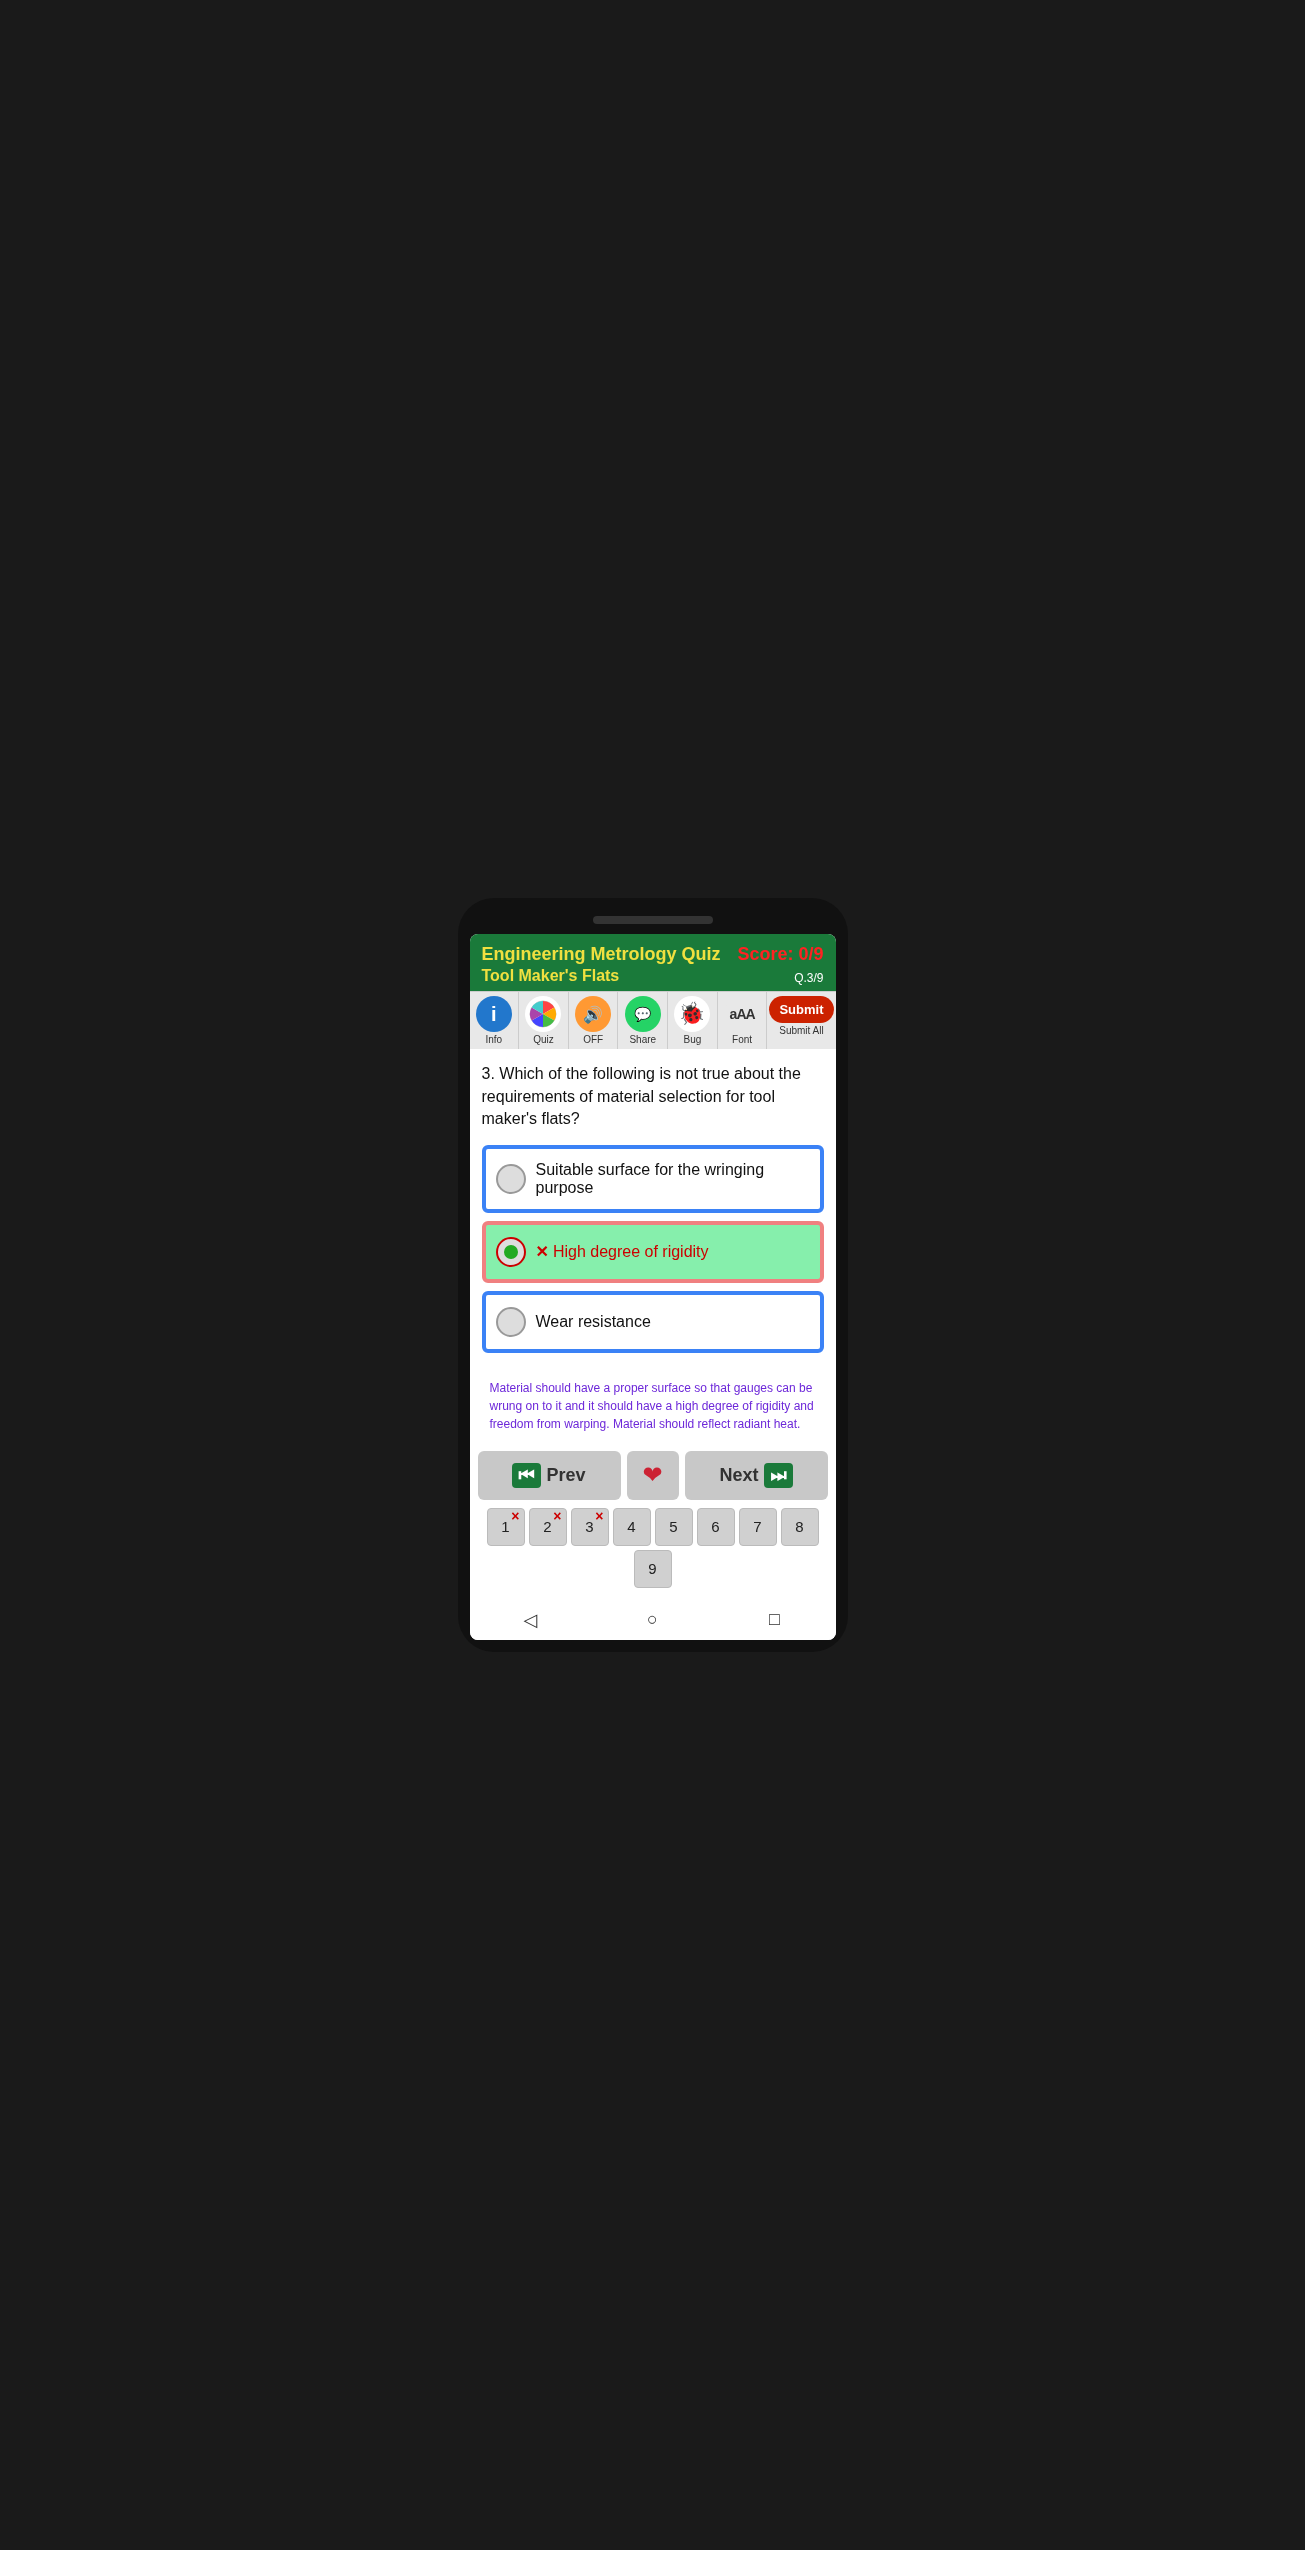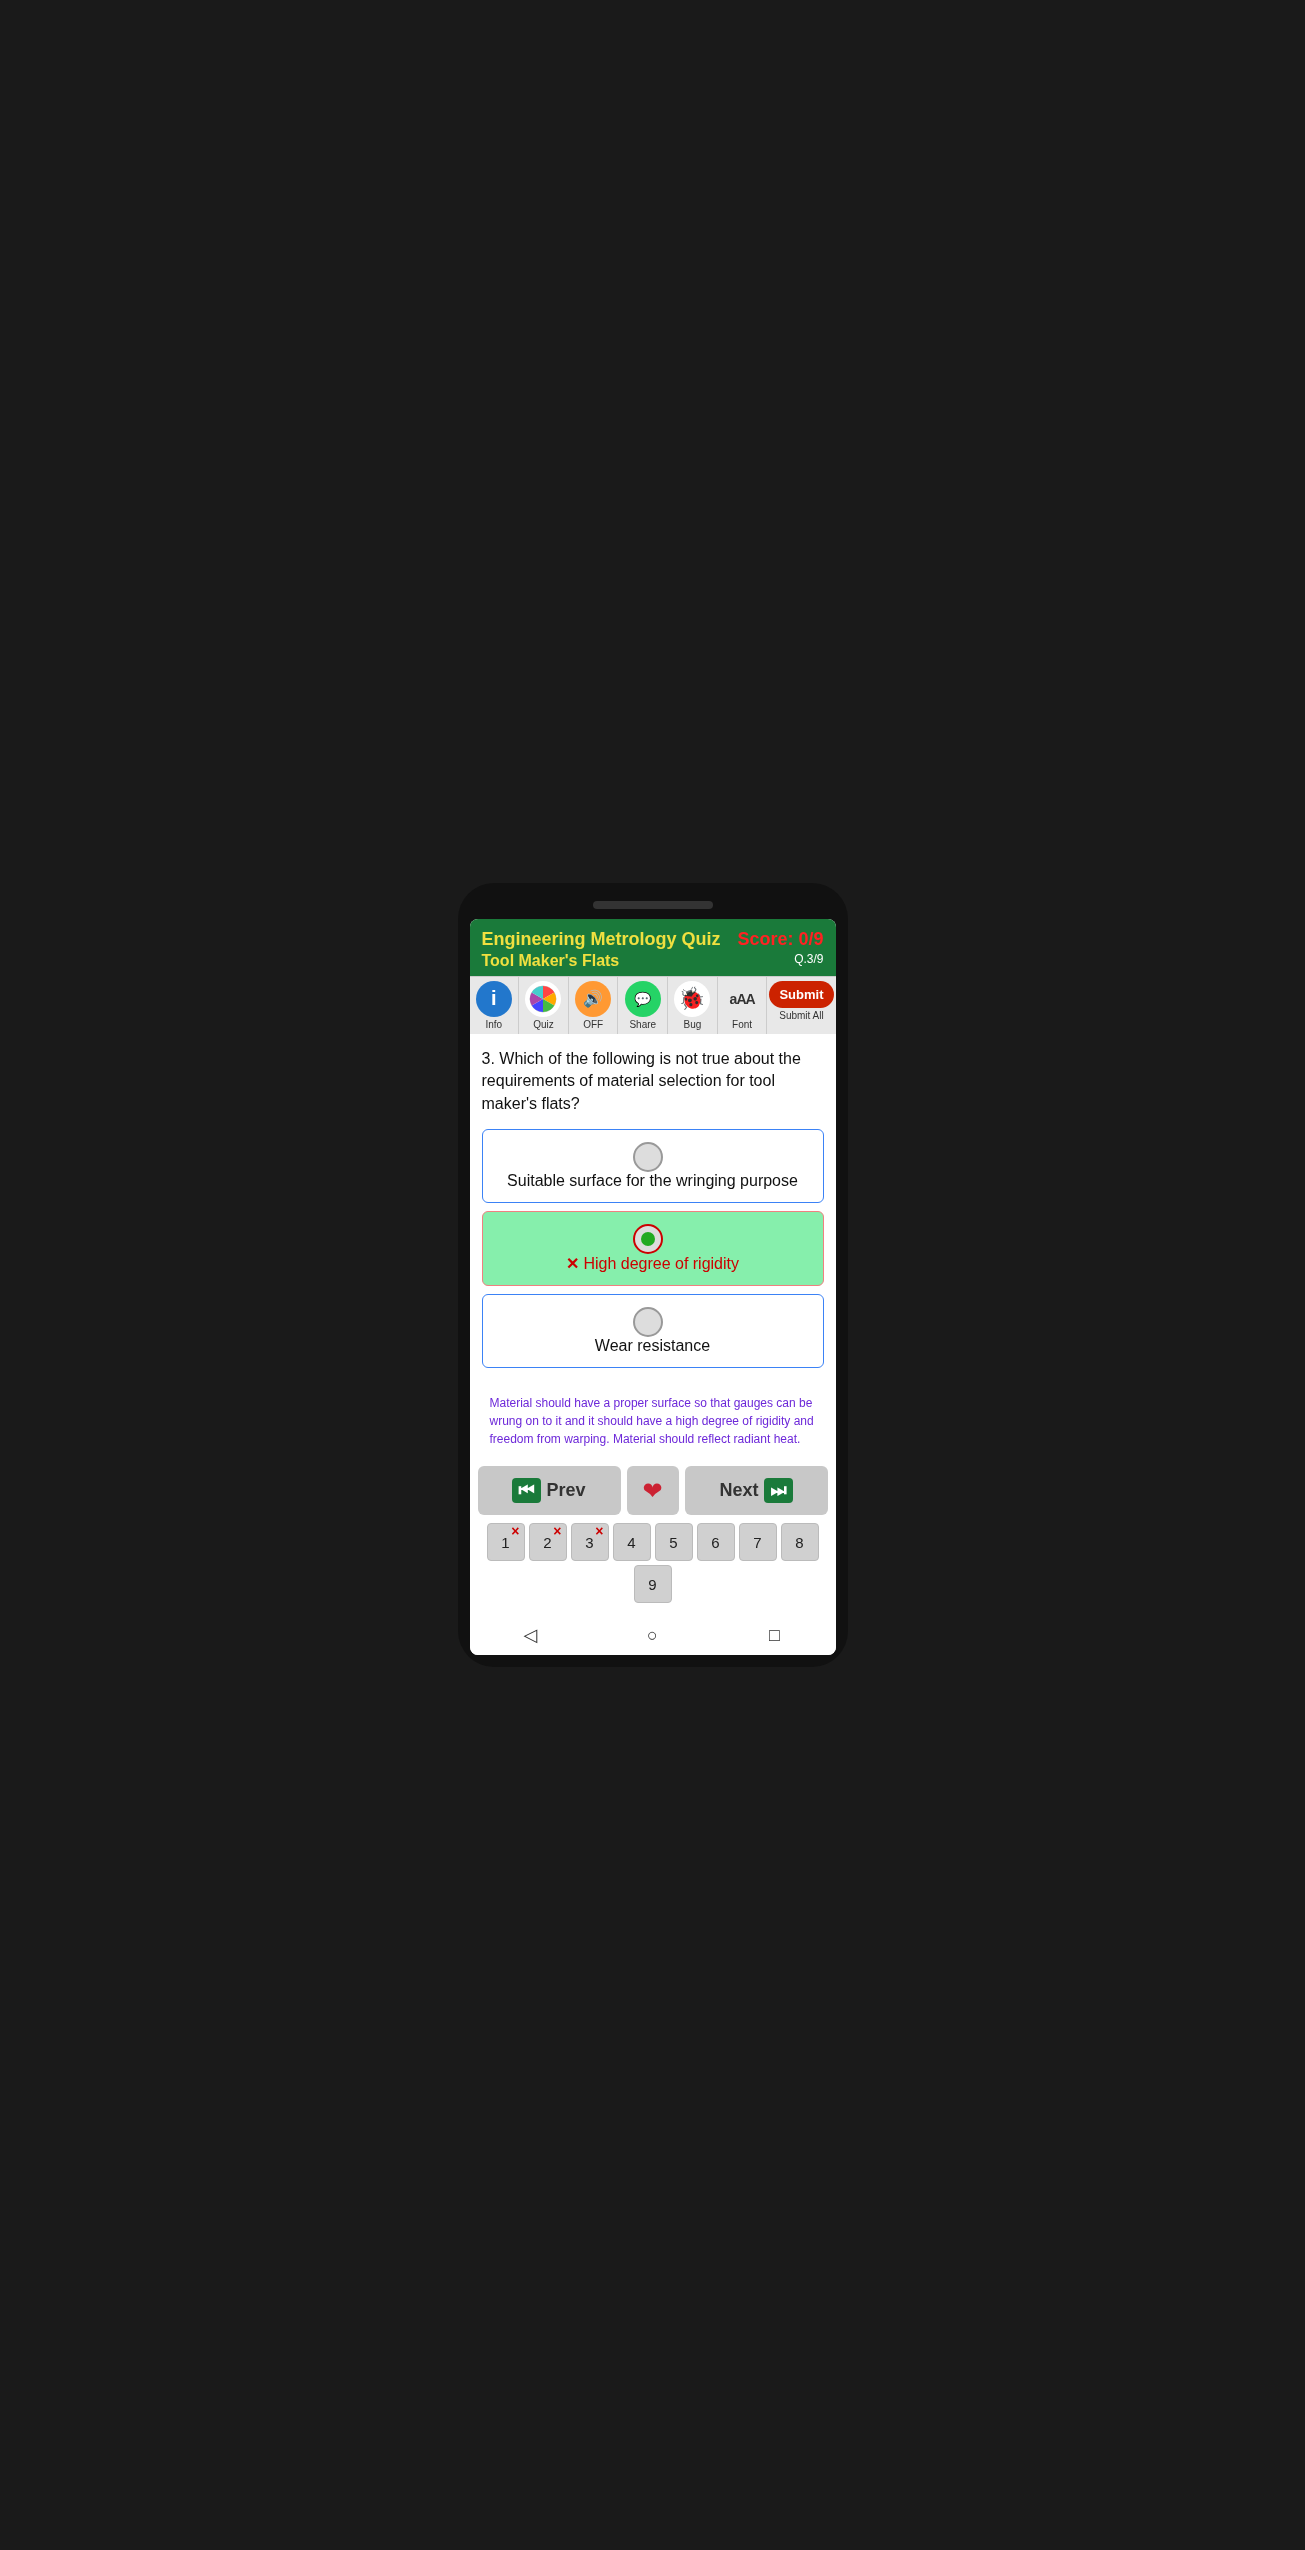--- a/index.html
+++ b/index.html
@@ -46,21 +46,21 @@
       font-weight: bold;
     }
     .score {
       color: #ff2222;
       font-size: 18px;
       font-weight: bold;
     }
     .header-bottom {
       display: flex;
       justify-content: space-between;
-      align-items: flex-start;
+      align-items: flex-end;
       margin-top: 2px;
     }
     .subtitle {
       color: #f0e040;
       font-size: 16px;
       font-weight: bold;
     }
     .question-num {
       color: #ffffff;
       font-size: 12px;
@@ -122,23 +122,22 @@
       margin-bottom: 14px;
     }
     
     .option {
       display: flex;
       align-items: center;
       padding: 12px 10px;
       margin-bottom: 8px;
       border-radius: 6px;
       background: #fff;
-      border: 1px solid #3b82f6;
-      cursor: pointer;
-      flex-direction: column;
+      border: 4px solid #3b82f6;
+      cursor: pointer;
     }
     .option.selected-wrong {
       background: #86efac;
       border-color: #f08080;
     }
     .option.selected-correct {
       background: #6aaa72;
       border-color: #6aaa72;
     }
     .radio-outer {

